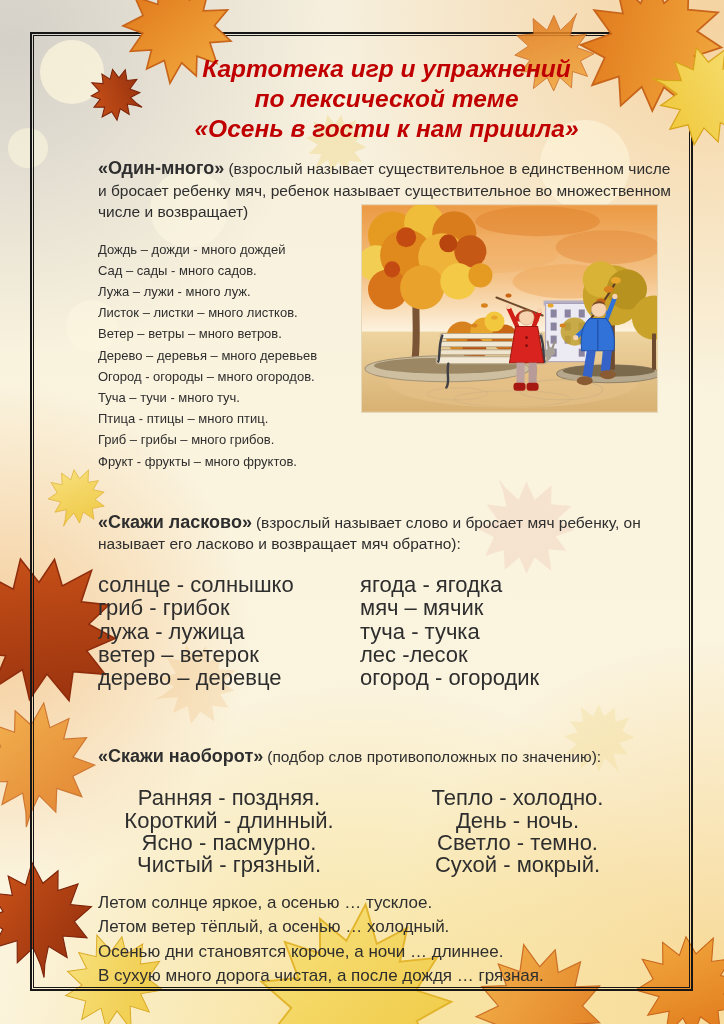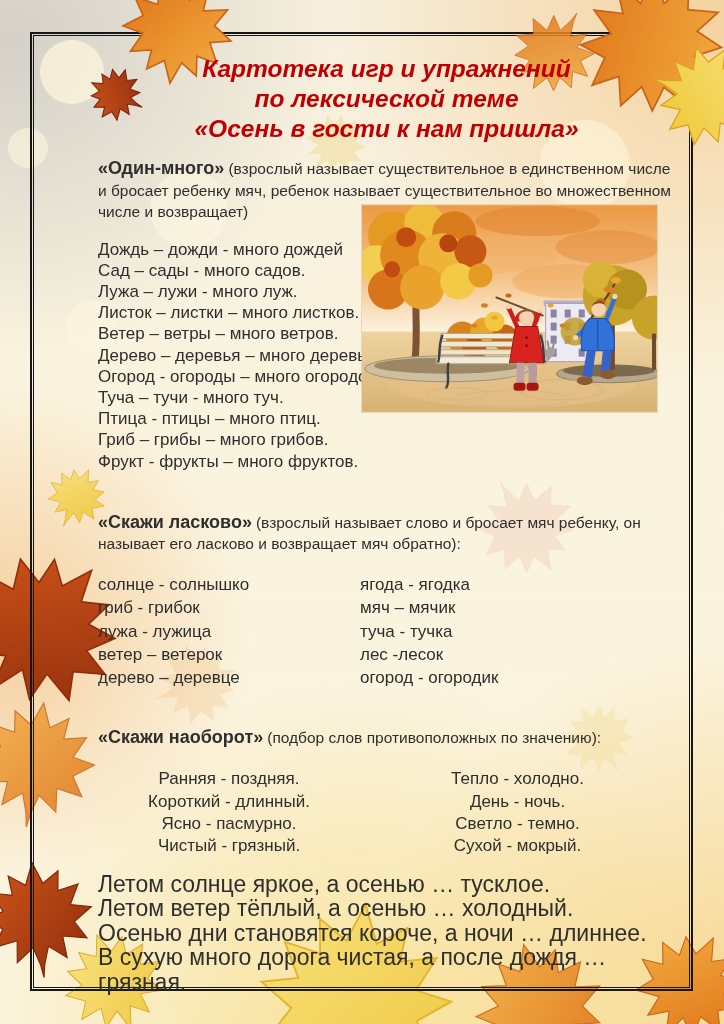--- a/index.html
+++ b/index.html
@@ -25,29 +25,29 @@
   .frame::after{
     content:"";position:absolute;left:1px;top:1px;right:1px;bottom:1px;
     border:1px solid #161616;
   }
   
   .content{position:absolute;left:30px;top:32px;width:663px;height:959px;z-index:4;box-sizing:border-box;padding:22px 18px 0 68px;}
   .title{margin:0 0 0 0;text-align:center;color:#c00000;font-weight:bold;font-style:italic;font-size:24.5px;line-height:30px;}
   .sec-head{margin:0;font-size:15.5px;line-height:21.5px;}
   .sec-head .b{font-weight:bold;font-size:18px;}
   .sec-head .d{margin-left:4px;}
-  .plural-list{margin-top:16px;font-size:17px;line-height:21.2px;width:300px;}
-  .pairs{display:grid;grid-template-columns:262px 1fr;font-size:17px;}
+  .plural-list{margin-top:16px;font-size:13px;line-height:21.2px;width:300px;}
+  .pairs{display:grid;grid-template-columns:262px 1fr;font-size:22px;}
   .pairs div{line-height:23.4px;}
   .pairs.tight div{line-height:22.4px;}
-  .sentences{font-size:23px;line-height:24.5px;}
+  .sentences{font-size:17px;line-height:24.5px;}
   .mt-title{margin-top:14px;}
   .mt-s2{margin-top:40px;}
   .mt-s2list{margin-top:18px;}
-  .mt-s3{margin-top:37px;}
+  .mt-s3{margin-top:56px;}
   .mt-s3list{margin-top:20px;text-align:center;}
   .mt-sent{margin-top:14px;}
   .illustration{
     position:absolute;left:362px;top:205px;width:295px;height:207px;z-index:5;
     box-shadow:0 0 0 1px rgba(210,190,150,.5);
     background:#fff;
   }
   .hidden-defs{position:absolute;width:0;height:0;overflow:hidden;}
 </style>
 </head>

